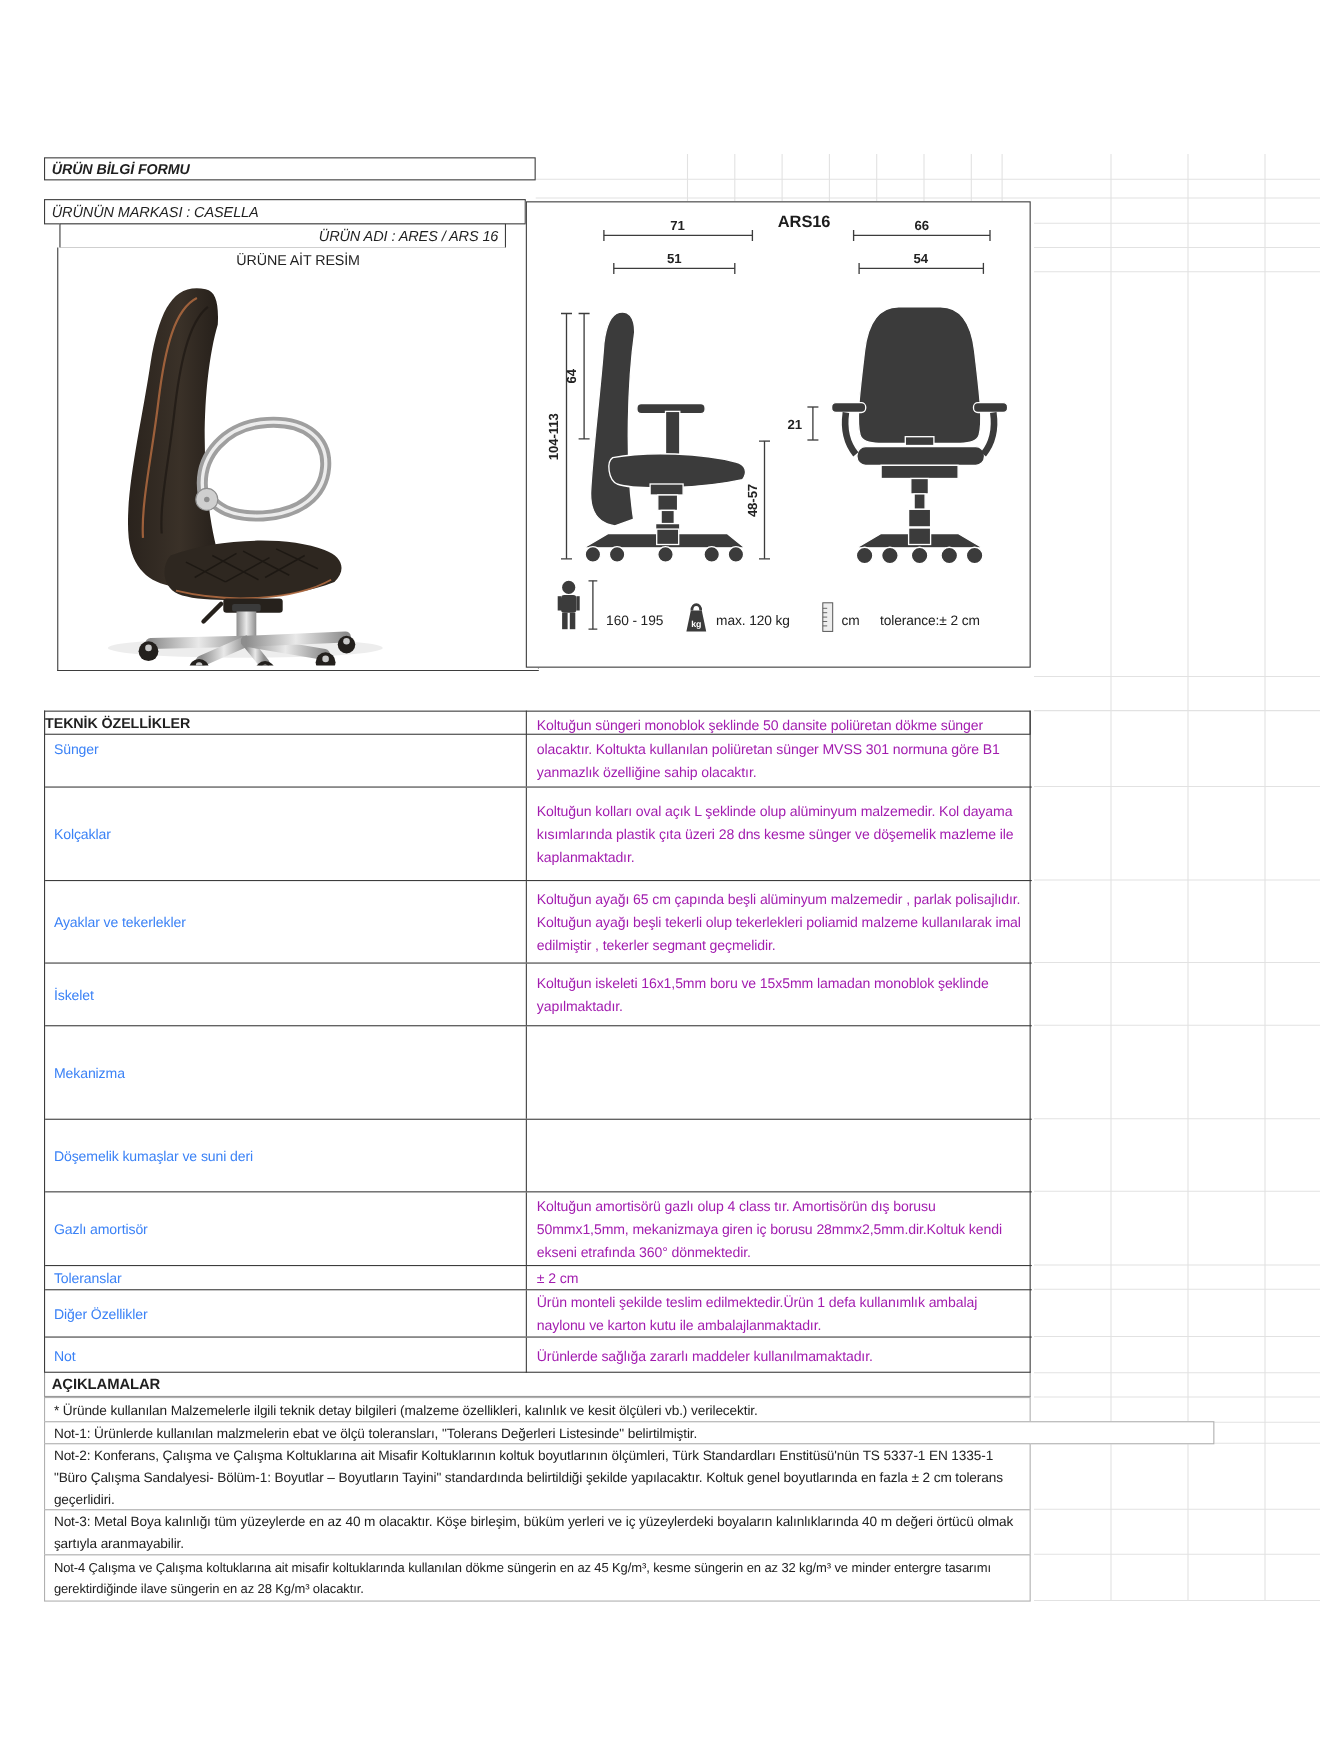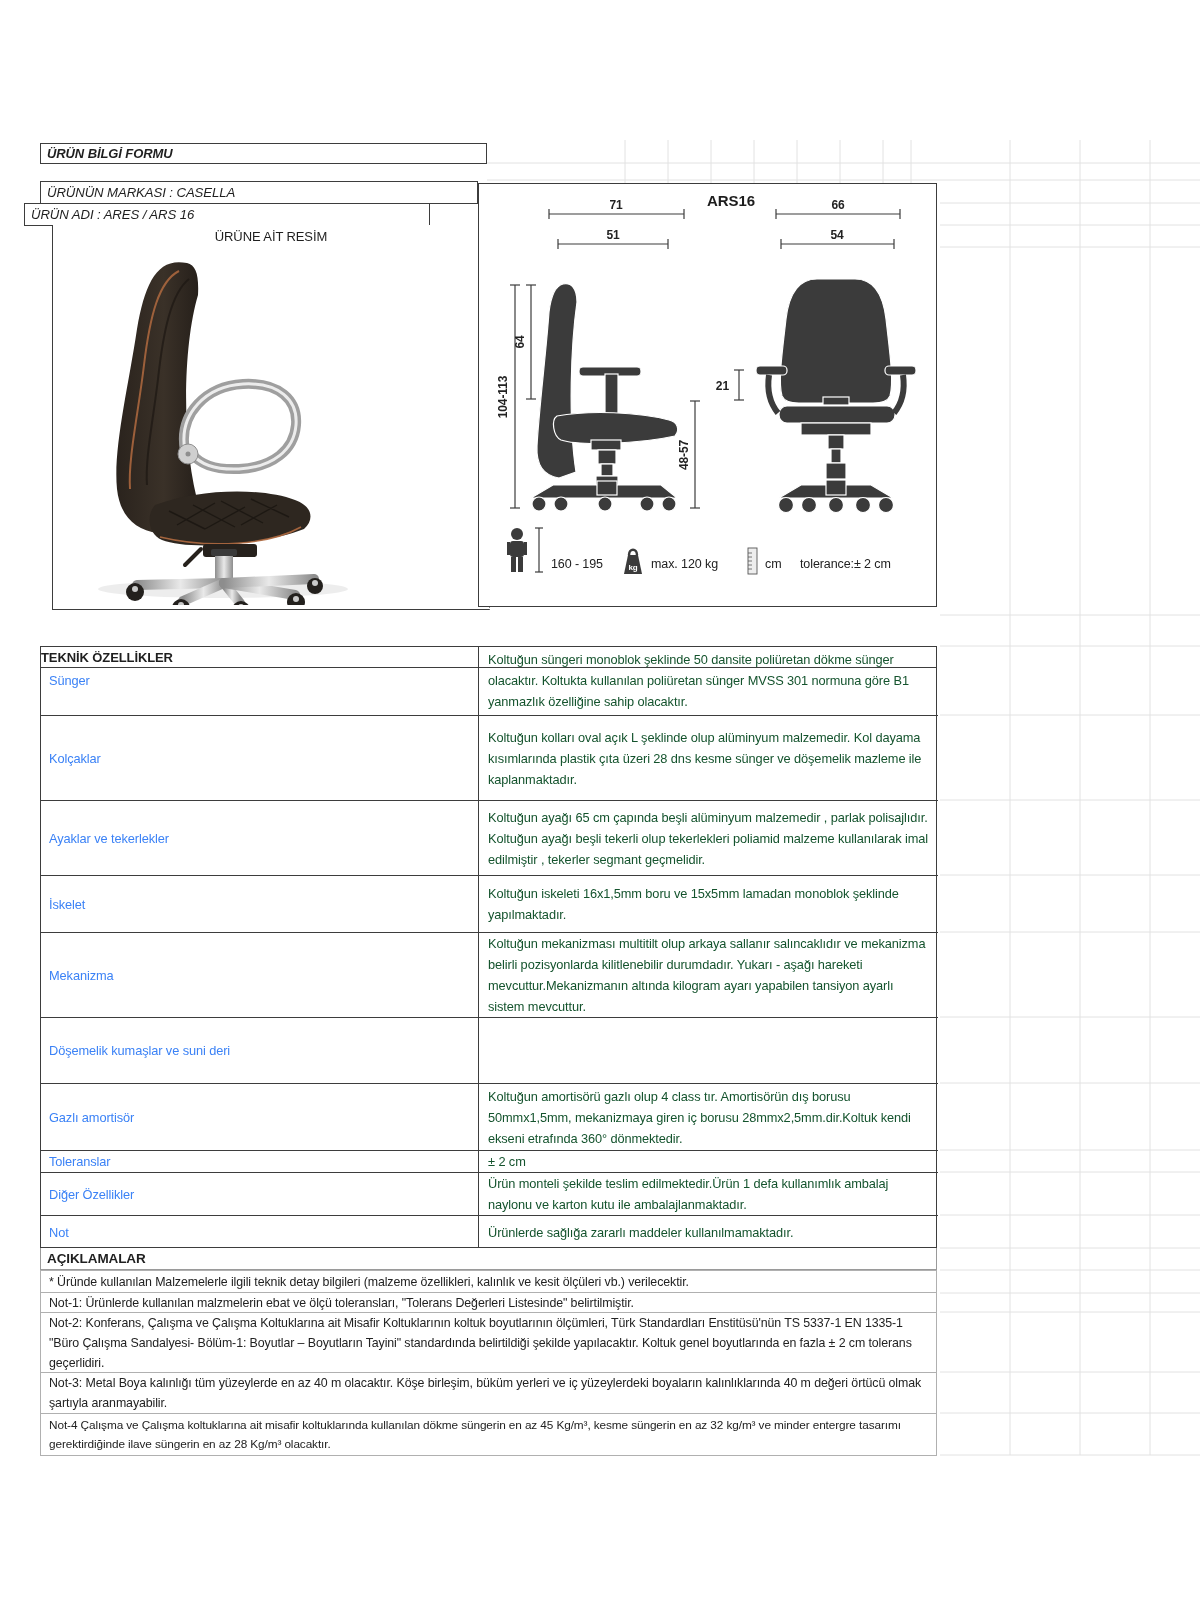--- a/index.html
+++ b/index.html
@@ -12,21 +12,21 @@
   .imgregion{border-left:1px solid #3d3d3d;border-right:1px dotted #8a8a8a;border-bottom:1px solid #3d3d3d;background:#fff;margin-left:12px;}
   .drawbox{border:1.5px solid #3c3c3c;background:#fff;}
   .thead{border:1px solid #3d3d3d;display:flex;align-items:center;justify-content:flex-start;
          font-size:13px;font-weight:bold;background:#fff;margin-top:22px;}
   .ttable{border-left:1px solid #3d3d3d;border-right:1px solid #3d3d3d;border-bottom:1px solid #3d3d3d;}
   .trow{position:absolute;left:0;width:897px;border-top:1px solid #3d3d3d;display:flex;box-sizing:border-box;}
   .trow:first-child{border-top:none;}
   .tlabel{width:438px;border-right:1px solid #3d3d3d;display:flex;align-items:center;
           padding:2px 8px;font-size:12.8px;box-sizing:border-box;color:#3b82f6;}
   .tdesc{width:459px;display:flex;align-items:center;padding:3px 9px;font-size:12.8px;
-         line-height:21px;box-sizing:border-box;color:#14532d;}
+         line-height:21px;box-sizing:border-box;color:#a21caf;}
   .ackhead{display:flex;align-items:center;padding:0 6px;font-size:13.5px;font-weight:bold;
            border:1px solid #9a9a9a;border-top:none;}
   .noterow{display:flex;align-items:center;padding:1px 8px;font-size:12.4px;line-height:20px;
            border:1px solid #b0b0b0;background:#fff;color:#222;}
   svg text{font-family:"Liberation Sans","DejaVu Sans",sans-serif;}
   .dimtxt{font-size:12px;font-weight:bold;fill:#222;}
   .legtxt{font-size:12.5px;fill:#222;}
 </style>
 </head>
 <body>
@@ -71,21 +71,21 @@
       <line x1="940" y1="1455" x2="1200" y2="1455"></line>
     </g>
   </svg>
 
   <div class="abs cellbox" style="left:40px;top:143px;width:447px;height:21px;">
     <span>ÜRÜN BİLGİ FORMU</span>
   </div>
   <div class="abs cellbox" style="left:40px;top:181px;width:438px;height:23px;font-weight:normal;">
     <span style="font-size:13.2px;">ÜRÜNÜN MARKASI : CASELLA</span>
   </div>
-  <div class="abs cellbox" style="left:24px;top:203px;width:406px;height:23px;font-weight:normal;">
+  <div class="abs cellbox" style="left:54px;top:203px;width:406px;height:23px;font-weight:normal;justify-content:flex-end;">
     <span style="font-size:13.2px;">ÜRÜN ADI : ARES / ARS 16</span>
   </div>
 
   <div class="abs imgregion" style="left:40px;top:225px;width:438px;height:385px;">
     <div class="caption-row" style="height:22px;border-bottom:none;font-weight:normal;">
       <span style="font-size:13px;">ÜRÜNE AİT RESİM</span>
     </div>
 
     <svg width="310" height="352" viewBox="0 0 310 352" style="position:absolute;left:12px;top:28px;">
       <defs>
@@ -267,21 +267,20 @@
     <div class="trow" style="top:154px;height:75px;">
       <div class="tlabel">Ayaklar ve tekerlekler</div>
       <div class="tdesc">Koltuğun ayağı  65 cm çapında beşli alüminyum malzemedir , parlak polisajlıdır. Koltuğun ayağı beşli tekerli olup tekerlekleri poliamid malzeme kullanılarak imal edilmiştir , tekerler  segmant geçmelidir.</div>
     </div>
     <div class="trow" style="top:229px;height:57px;">
       <div class="tlabel">İskelet</div>
       <div class="tdesc">Koltuğun iskeleti 16x1,5mm boru ve 15x5mm lamadan monoblok şeklinde yapılmaktadır.</div>
     </div>
     <div class="trow" style="top:286px;height:85px;">
       <div class="tlabel">Mekanizma</div>
-      <div class="tdesc">Koltuğun mekanizması multitilt olup arkaya sallanır salıncaklıdır ve mekanizma belirli pozisyonlarda kilitlenebilir durumdadır. Yukarı - aşağı hareketi mevcuttur.Mekanizmanın altında kilogram ayarı yapabilen tansiyon ayarlı sistem mevcuttur.</div>
     </div>
     <div class="trow" style="top:371px;height:66px;">
       <div class="tlabel">Döşemelik kumaşlar ve suni deri</div>
     </div>
     <div class="trow" style="top:437px;height:67px;">
       <div class="tlabel">Gazlı amortisör</div>
       <div class="tdesc">Koltuğun amortisörü gazlı olup 4 class tır. Amortisörün dış borusu 50mmx1,5mm, mekanizmaya giren iç borusu 28mmx2,5mm.dir.Koltuk kendi ekseni etrafında 360° dönmektedir.</div>
     </div>
     <div class="trow" style="top:504px;height:22px;">
       <div class="tlabel">Toleranslar</div>
@@ -296,21 +295,21 @@
       <div class="tdesc">Ürünlerde sağlığa zararlı maddeler kullanılmamaktadır.</div>
     </div>
   </div>
 
   <div class="abs ackhead" style="left:40px;top:1248px;width:897px;height:22px;">
     <span>AÇIKLAMALAR</span>
   </div>
   <div class="abs noterow" style="left:40px;top:1270px;width:897px;height:23px;">
     <span>* Üründe kullanılan Malzemelerle ilgili teknik detay bilgileri (malzeme özellikleri, kalınlık ve kesit ölçüleri vb.)  verilecektir.</span>
   </div>
-  <div class="abs noterow" style="left:40px;top:1292px;width:897px;height:21px;">
+  <div class="abs noterow" style="left:40px;top:1292px;width:1064px;height:21px;">
     <span>Not-1: Ürünlerde kullanılan malzmelerin ebat ve ölçü toleransları, "Tolerans Değerleri Listesinde" belirtilmiştir.</span>
   </div>
   <div class="abs noterow" style="left:40px;top:1312px;width:897px;height:61px;">
     <span>Not-2: Konferans, Çalışma ve Çalışma Koltuklarına ait  Misafir Koltuklarının koltuk boyutlarının ölçümleri, Türk Standardları Enstitüsü'nün TS 5337-1 EN 1335-1 "Büro Çalışma Sandalyesi- Bölüm-1: Boyutlar – Boyutların Tayini" standardında belirtildiği şekilde yapılacaktır. Koltuk genel boyutlarında en fazla ± 2 cm tolerans geçerlidiri.</span>
   </div>
   <div class="abs noterow" style="left:40px;top:1372px;width:897px;height:42px;">
     <span>Not-3: Metal Boya kalınlığı tüm yüzeylerde en az 40 m  olacaktır. Köşe birleşim, büküm yerleri ve iç yüzeylerdeki boyaların kalınlıklarında 40 m değeri örtücü olmak şartıyla aranmayabilir.</span>
   </div>
   <div class="abs noterow" style="left:40px;top:1413px;width:897px;height:43px;font-size:11.8px;line-height:19px;">
     <span>Not-4 Çalışma ve Çalışma koltuklarına ait misafir koltuklarında kullanılan dökme süngerin en az 45 Kg/m³, kesme süngerin en az 32 kg/m³ ve minder entergre tasarımı gerektirdiğinde ilave süngerin en az 28 Kg/m³ olacaktır.</span>

